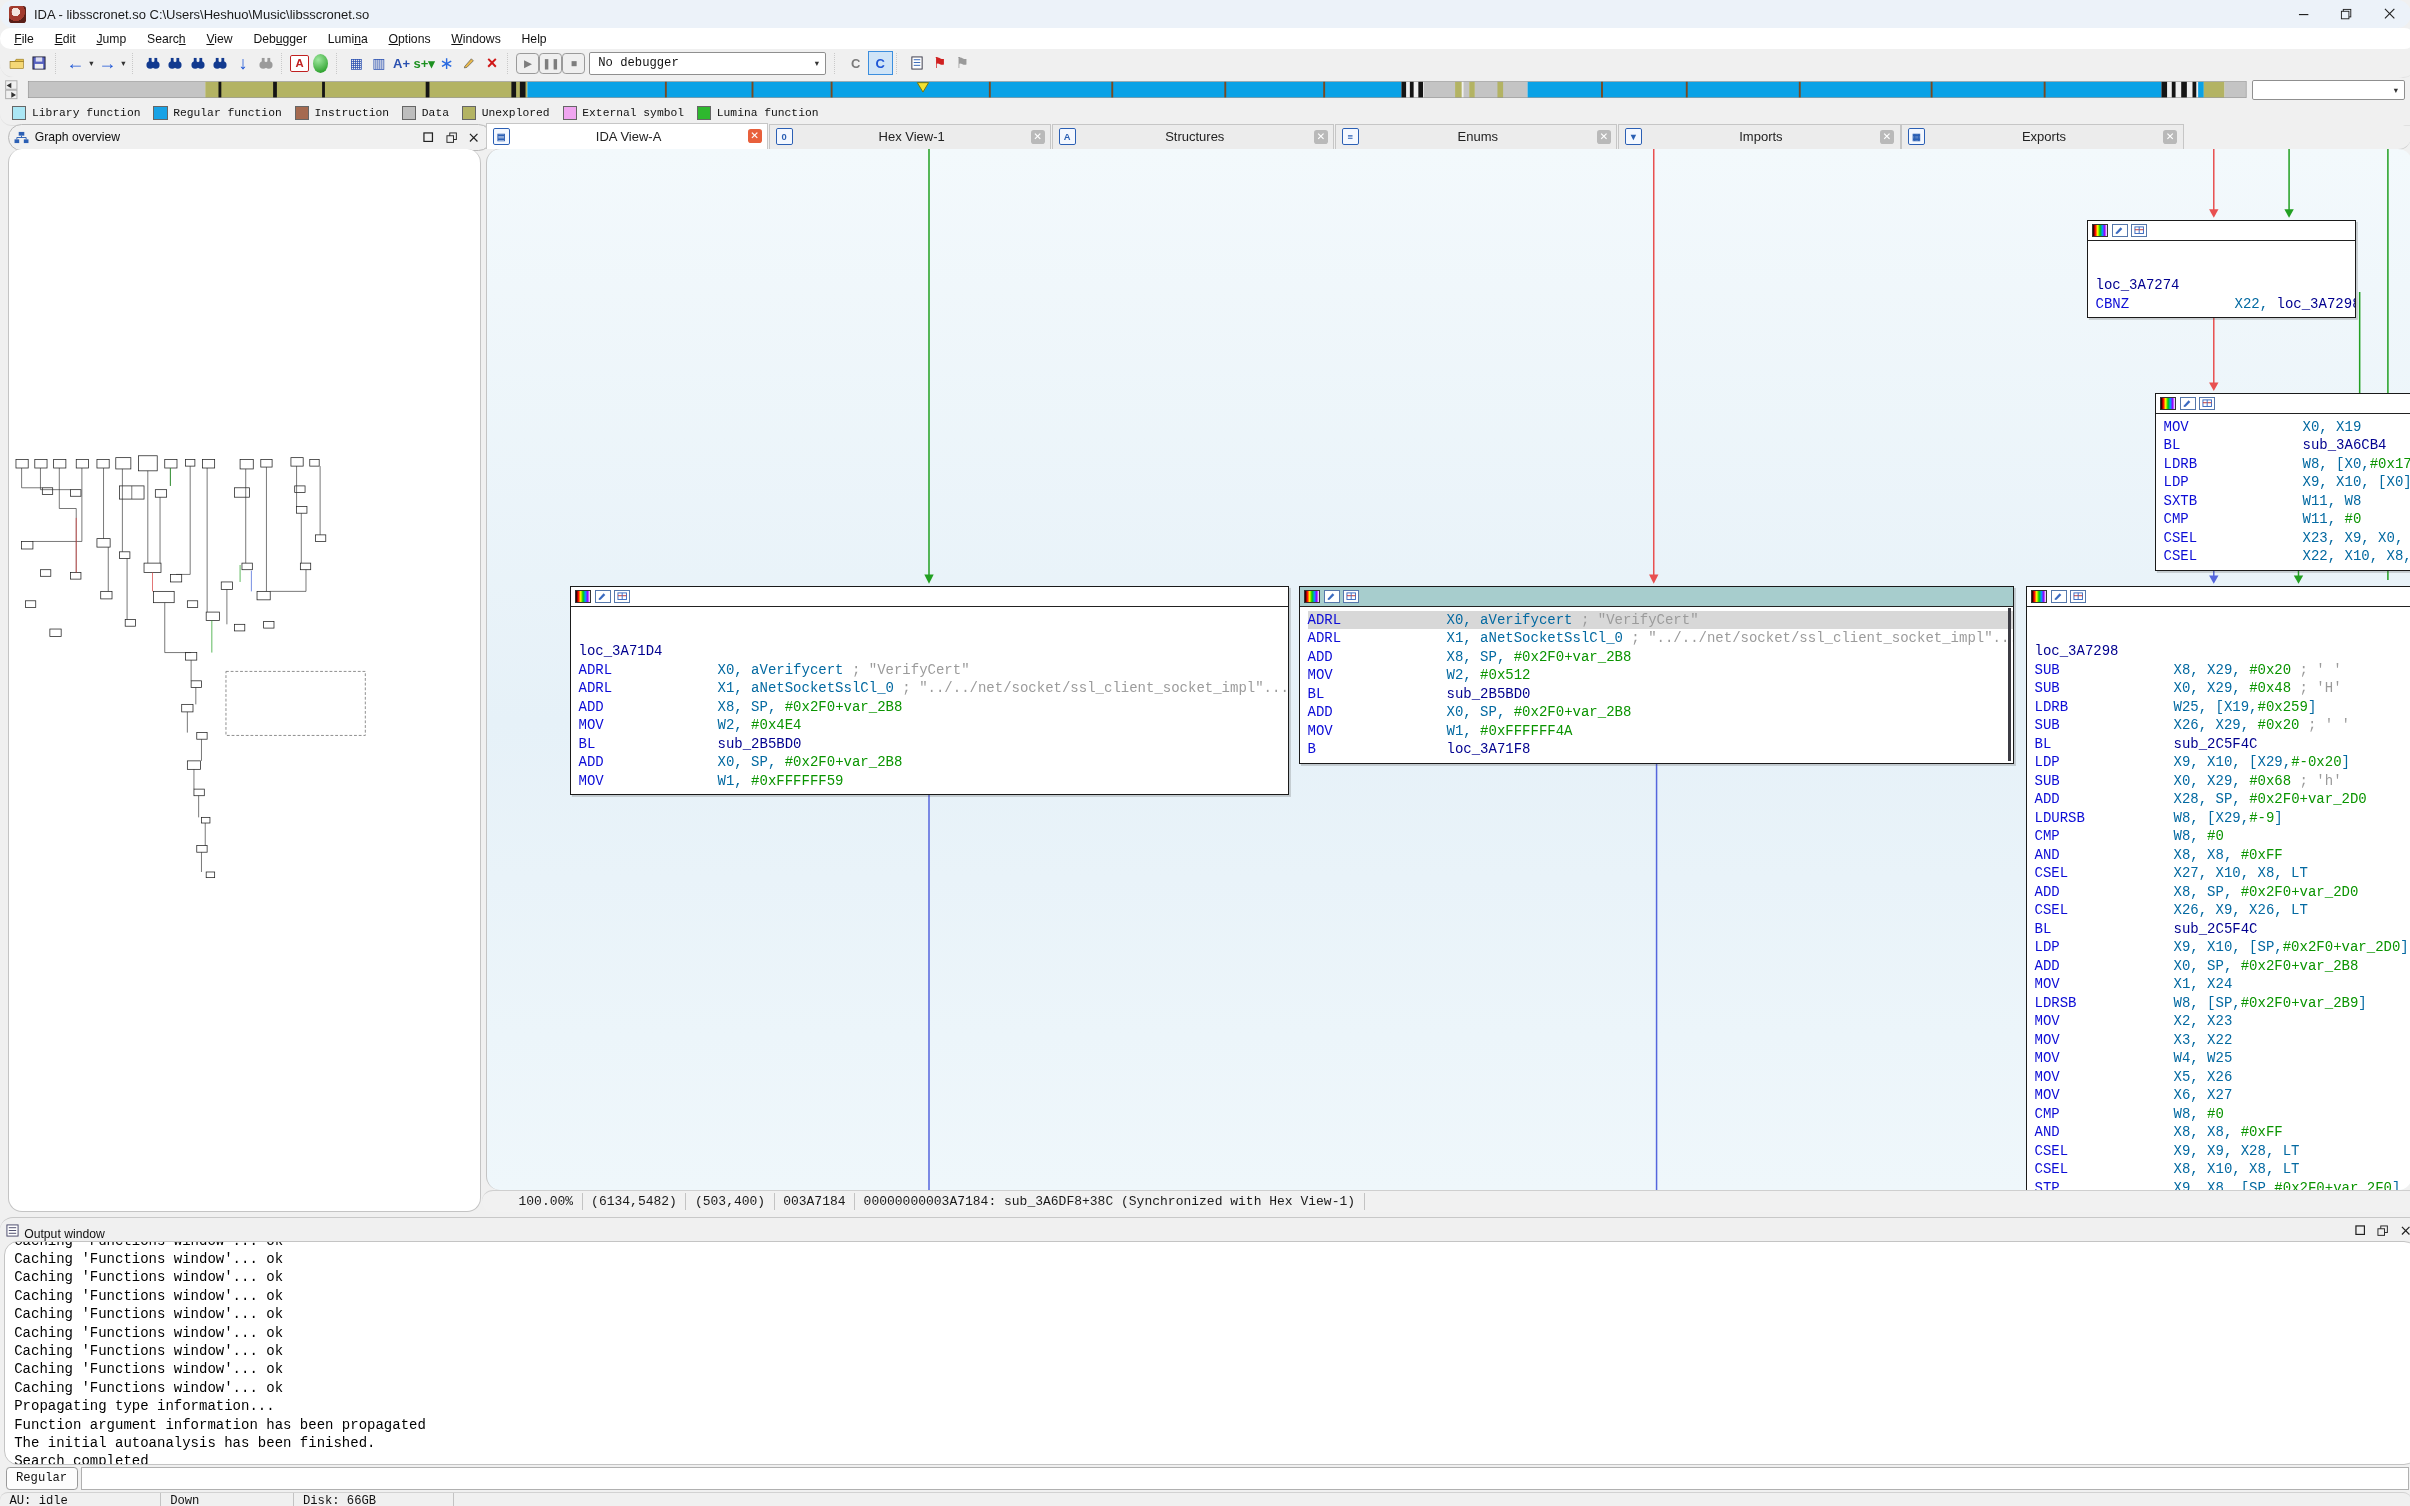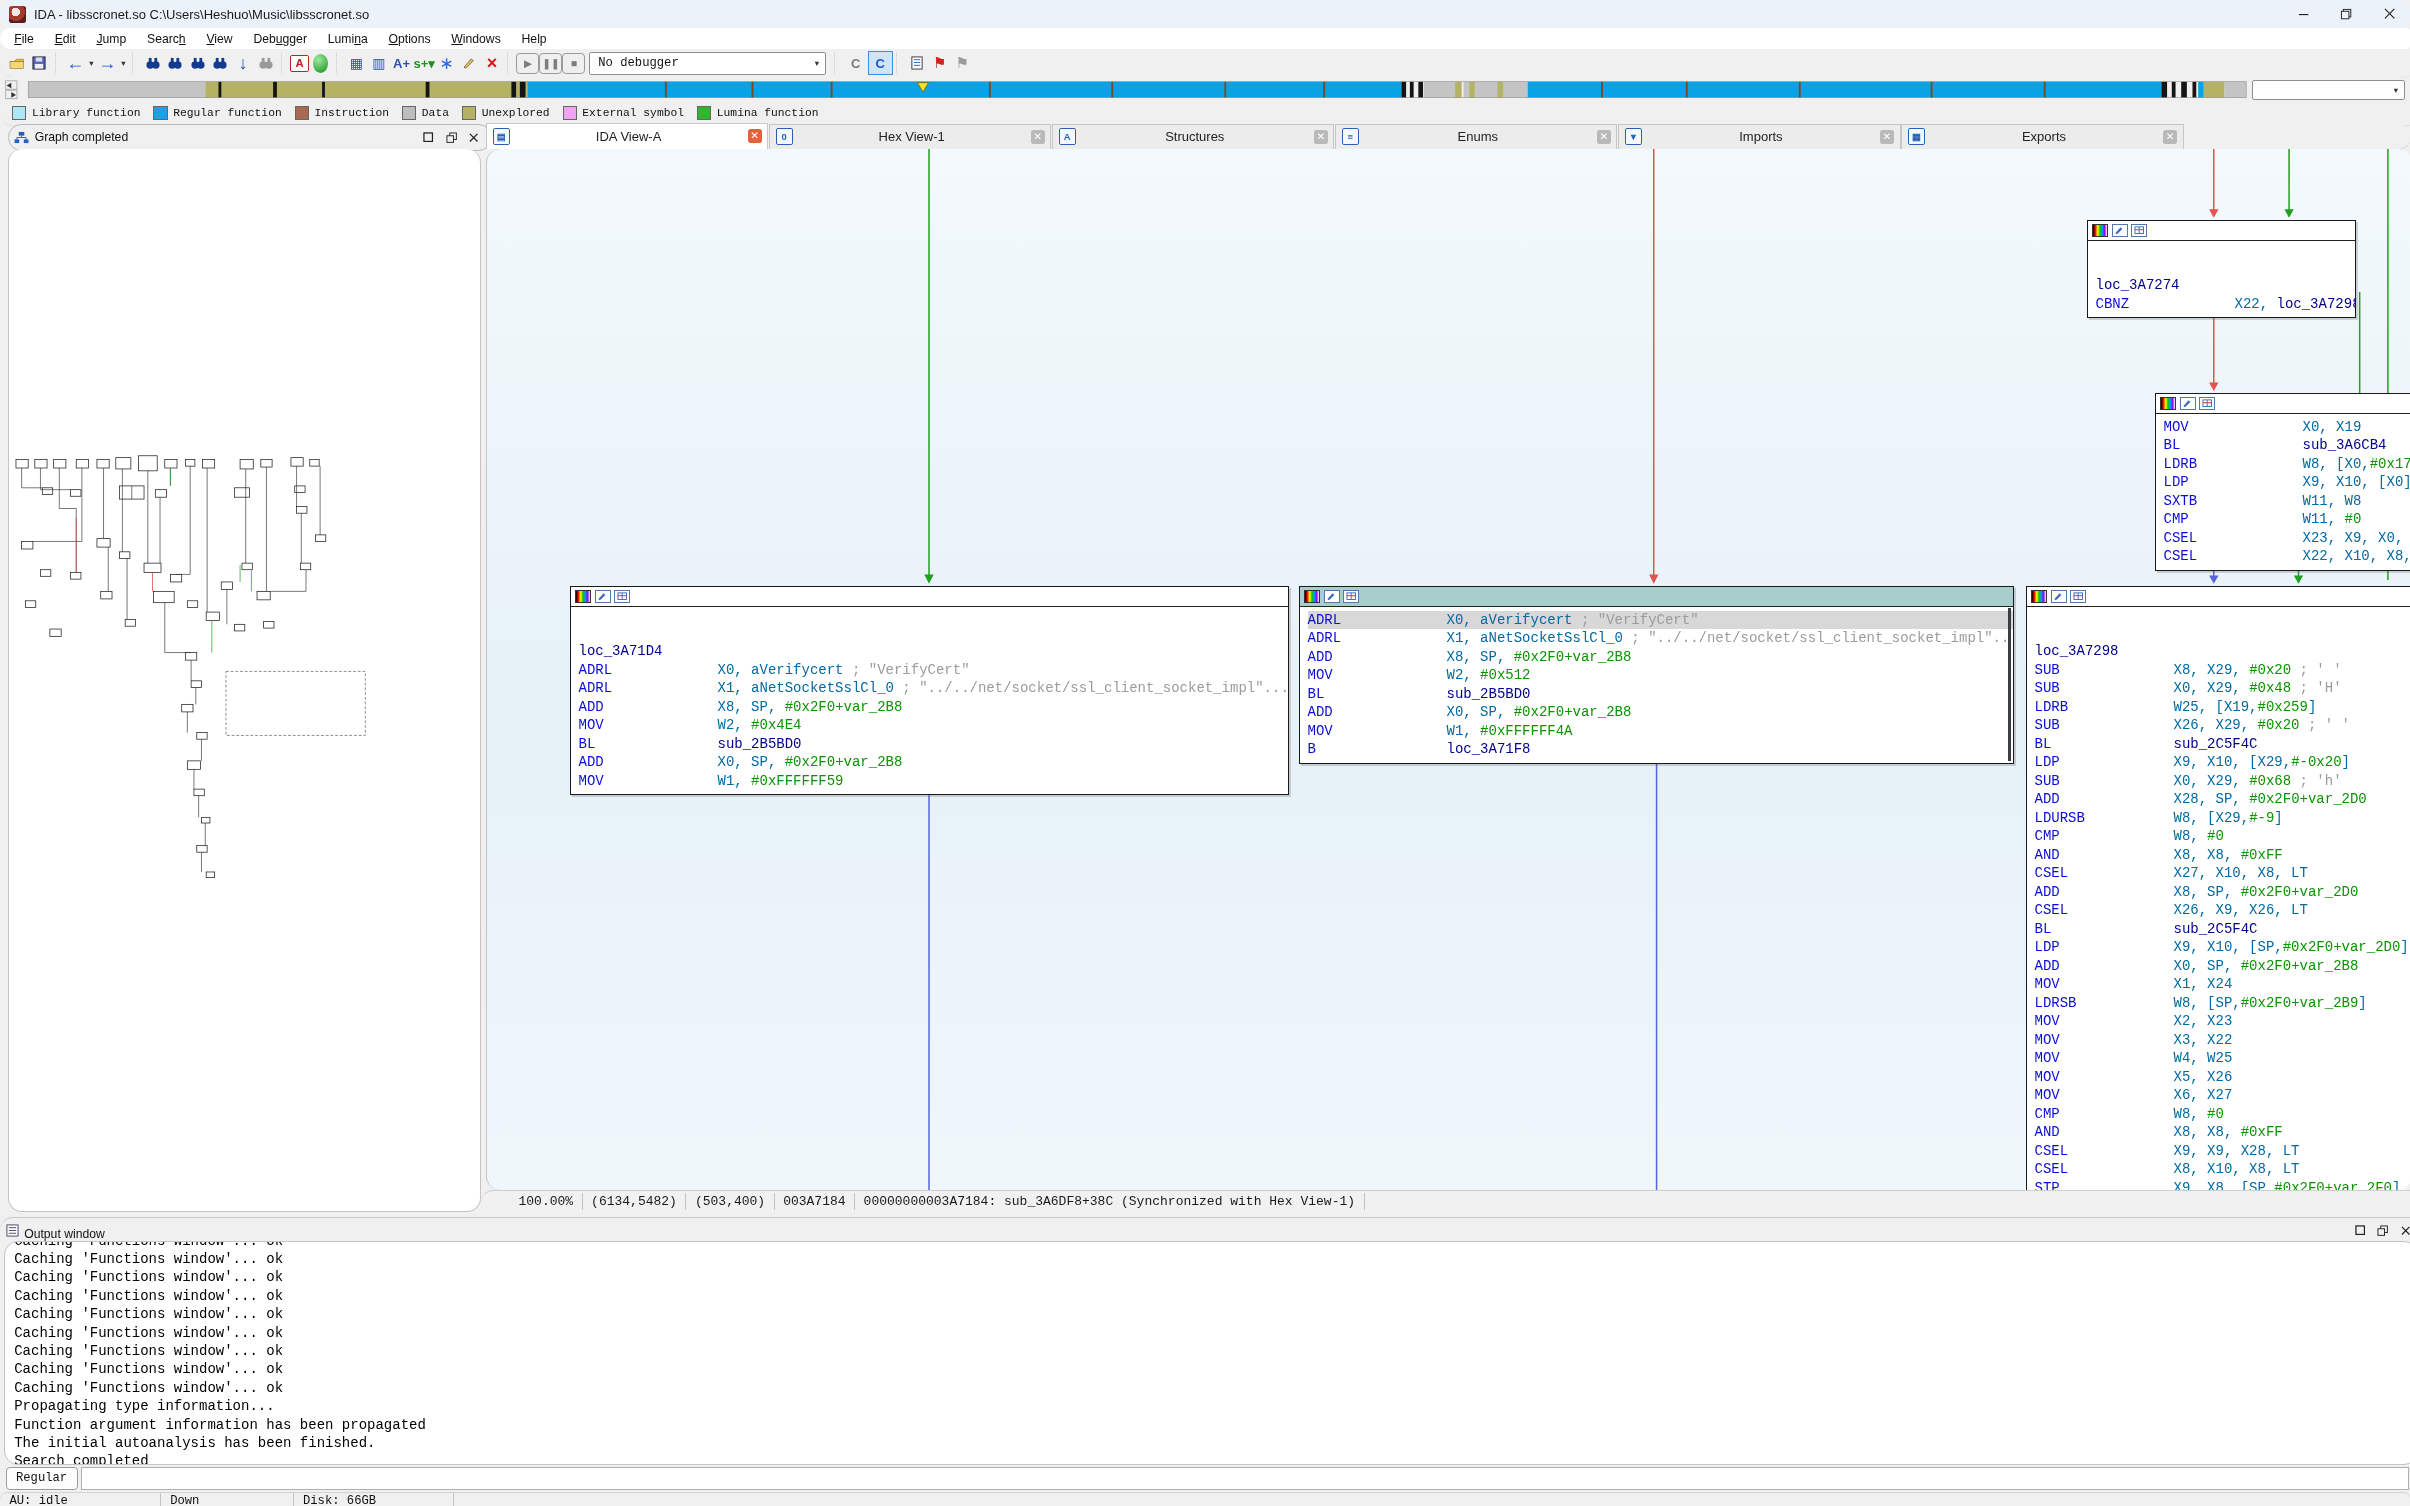--- a/index.html
+++ b/index.html
@@ -319,21 +319,21 @@
     </span>
   </div>
 
 <div id="gohdr" class="abs">
   <svg width="15" height="13" viewBox="0 0 16 14">
       <rect x="5" y="1" width="6" height="4" fill="#2b5fb4"></rect>
       <rect x="0.5" y="9" width="5" height="4" fill="#2b5fb4"></rect>
       <rect x="10.5" y="9" width="5" height="4" fill="#2b5fb4"></rect>
       <path d="M8,5 V7 M3,9 V7 H13 V9" stroke="#2b5fb4" fill="none"></path>
     </svg>
-  <span class="t">Graph completed</span>
+  <span class="t">Graph overview</span>
   <span class="phbtn">
       <svg width="10.4" height="10.4" viewBox="0 0 11 11">
         <rect x="1" y="1" width="9" height="9" fill="none" stroke="#222" stroke-width="1.3"></rect>
       </svg>
     </span>
   <span class="phbtn">
       <svg width="11.3" height="11.3" viewBox="0 0 12 12">
         <rect x="4" y="1" width="7" height="7" fill="none" stroke="#222"></rect>
         <rect x="1" y="4" width="7" height="7" fill="#f0f0f0" stroke="#222"></rect>
       </svg>

